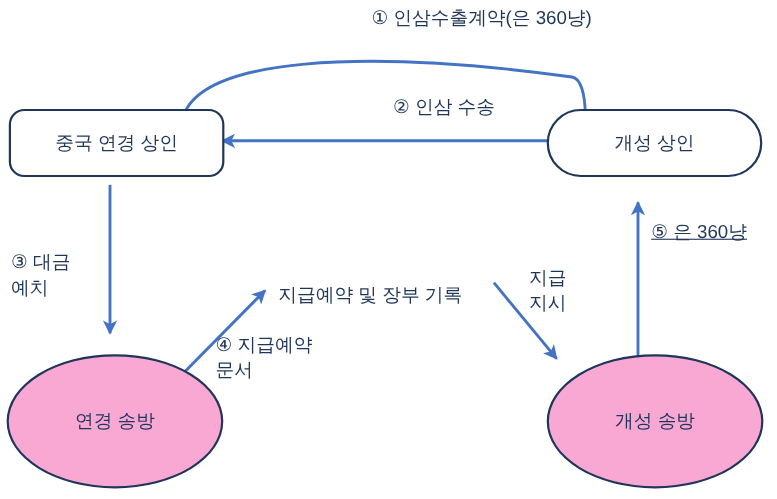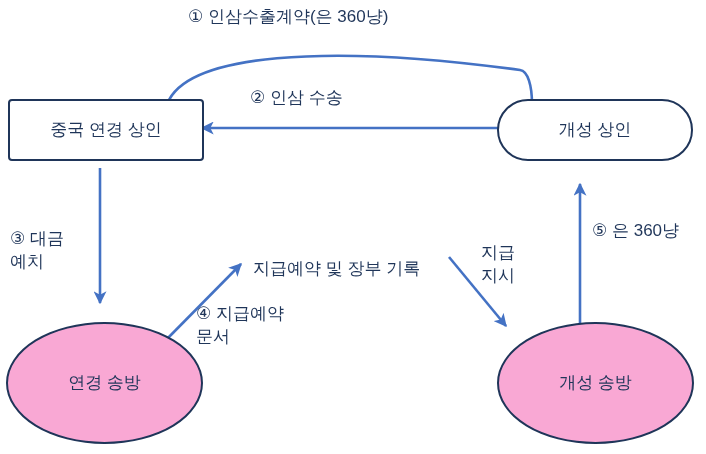--- a/index.html
+++ b/index.html
@@ -26,21 +26,21 @@
     position: absolute;
     display: flex;
     align-items: center;
     justify-content: center;
     text-align: center;
     color: #1F3559;
     box-sizing: border-box;
   }
   .node-rounded {
     border: 2.5px solid #1F3559;
-    border-radius: 4px;
+    border-radius: 14px;
     background: #ffffff;
   }
   .node-pill {
     border: 2.5px solid #1F3559;
     border-radius: 999px;
     background: #ffffff;
     align-items: center;
   }
   .node-rect {
     border: 2.5px solid #1F3559;
@@ -58,21 +58,21 @@
   }
   .edge-label {
     position: absolute;
     color: #1F3559;
     font-size: 17px;
     line-height: 1.35;
     white-space: pre-line;
     background: transparent;
   }
   .la { text-align: left; }
-  .ca { text-align: left; }
+  .ca { text-align: right; }
 </style>
 </head>
 <body>
 
 <div id="canvas">
 
   <svg id="wires" viewBox="0 0 706 454" xmlns="http://www.w3.org/2000/svg">
     <defs>
       <marker id="arrowBlue" viewBox="0 0 10 10" refX="9" refY="5" markerWidth="5" markerHeight="5" orient="auto-start-reverse">
         <path d="M 0 0 L 10 5 L 0 10 L 2.6 5 z" fill="#4472C4"></path>
@@ -112,20 +112,20 @@
   <div class="edge-label ca" style="left:188px; top:6px; width:350px;">① 인삼수출계약(은 360냥)</div>
 
   <div class="edge-label la" style="left:10px; top:228px; width:90px;">③ 대금
 예치</div>
 
   <div class="edge-label ca" style="left:250px; top:87px; width:200px;">② 인삼 수송</div>
 
   <div class="edge-label la" style="left:196px; top:303px; width:130px;">④ 지급예약
 문서</div>
 
-  <div class="edge-label la" style="left:592px; top:220px; width:110px;">⑤ 은 360냥</div>
+  <div class="edge-label la" style="left:592px; top:200px; width:110px;text-decoration:underline;">⑤ 은 360냥</div>
 
   <div class="edge-label la" style="left:253px; top:258px; width:210px;">지급예약 및 장부 기록</div>
 
   <div class="edge-label la" style="left:481px; top:242px; width:60px;">지급
 지시</div>
 
 </div>
 
 </body></html>

